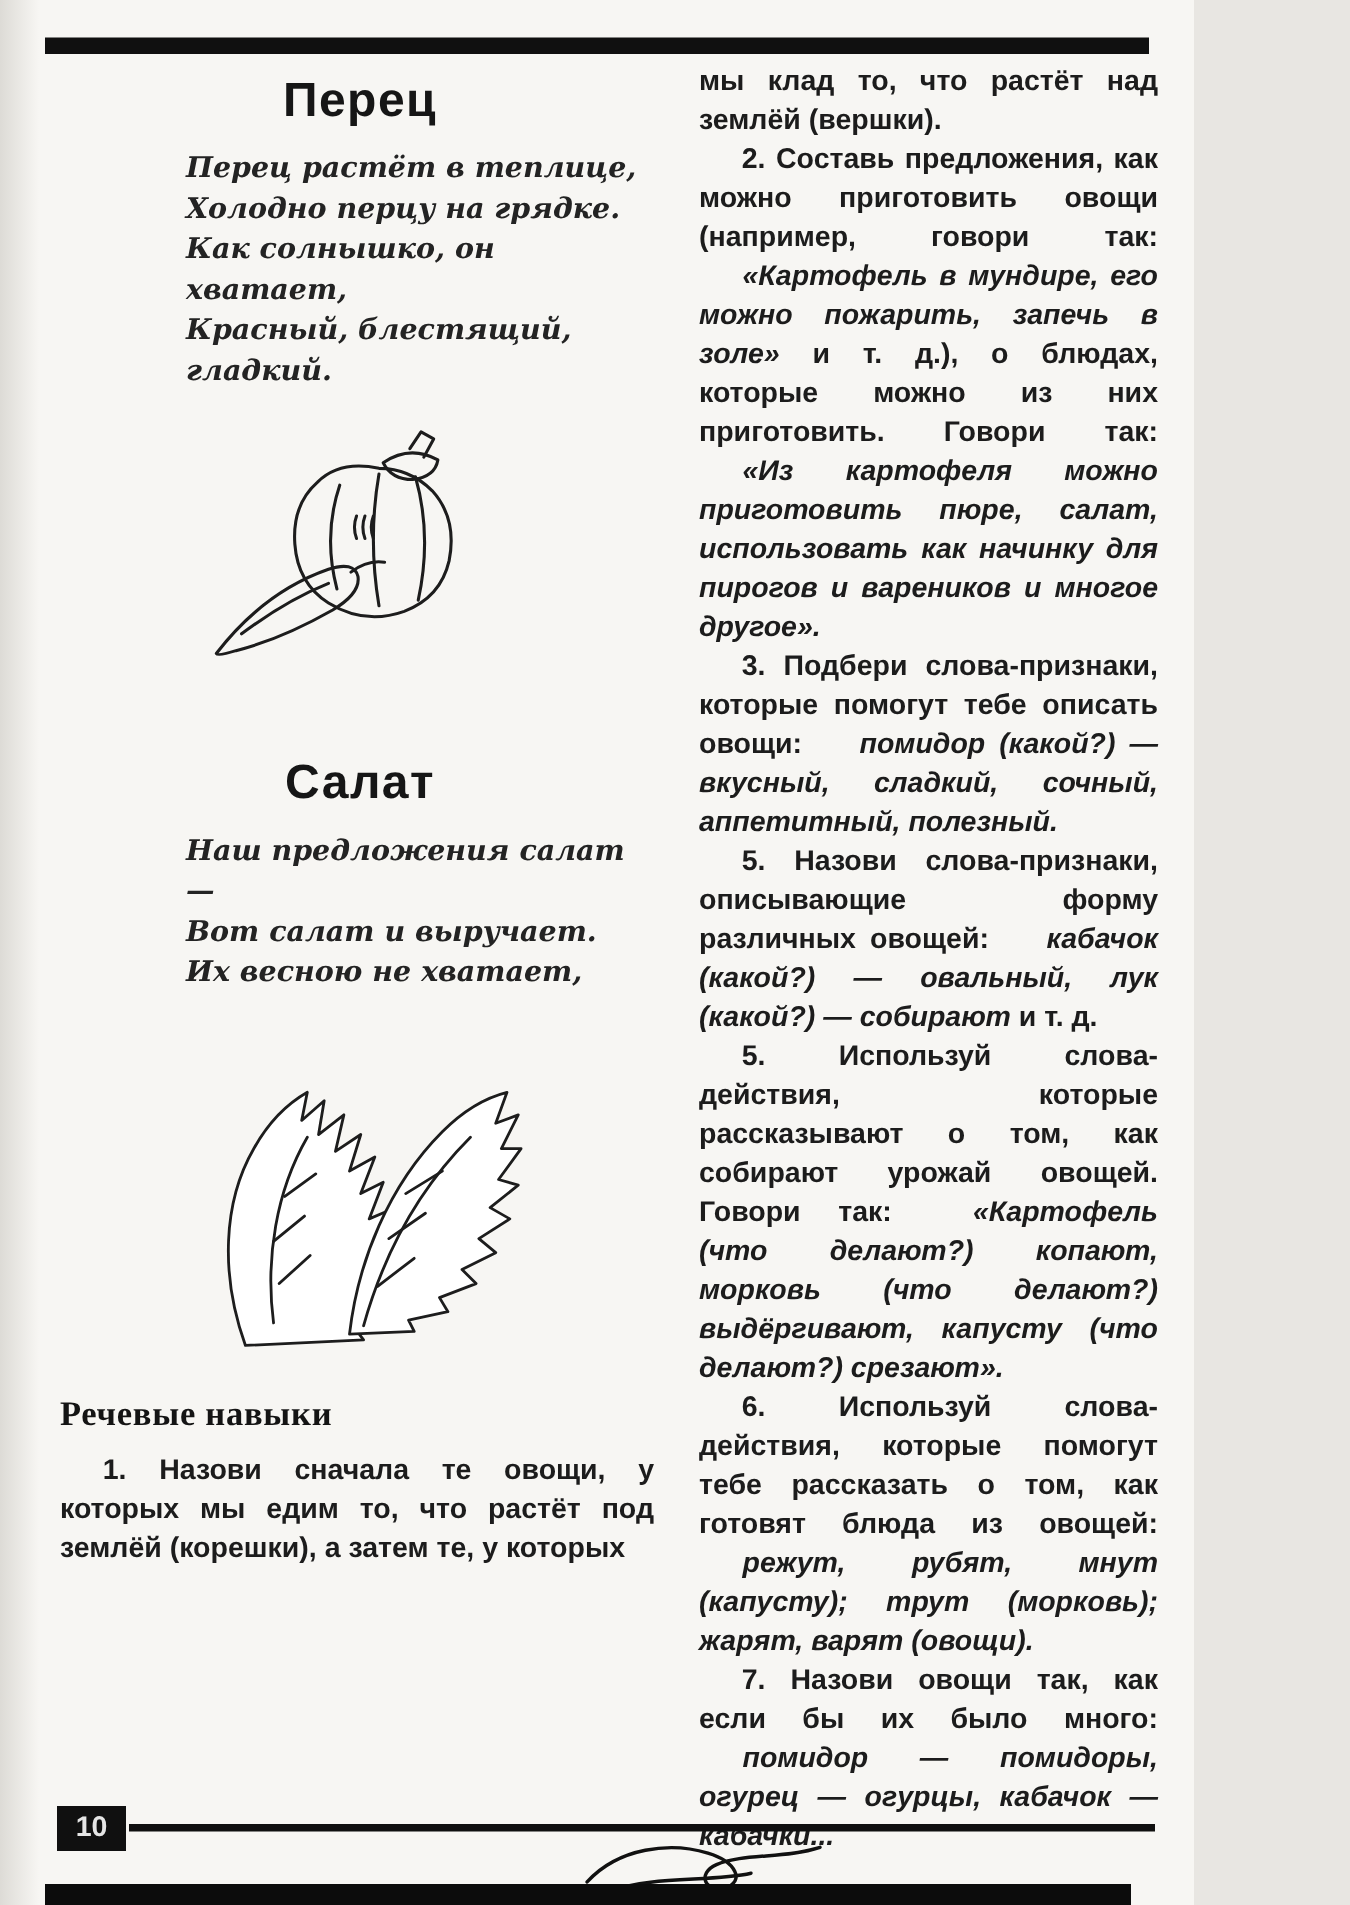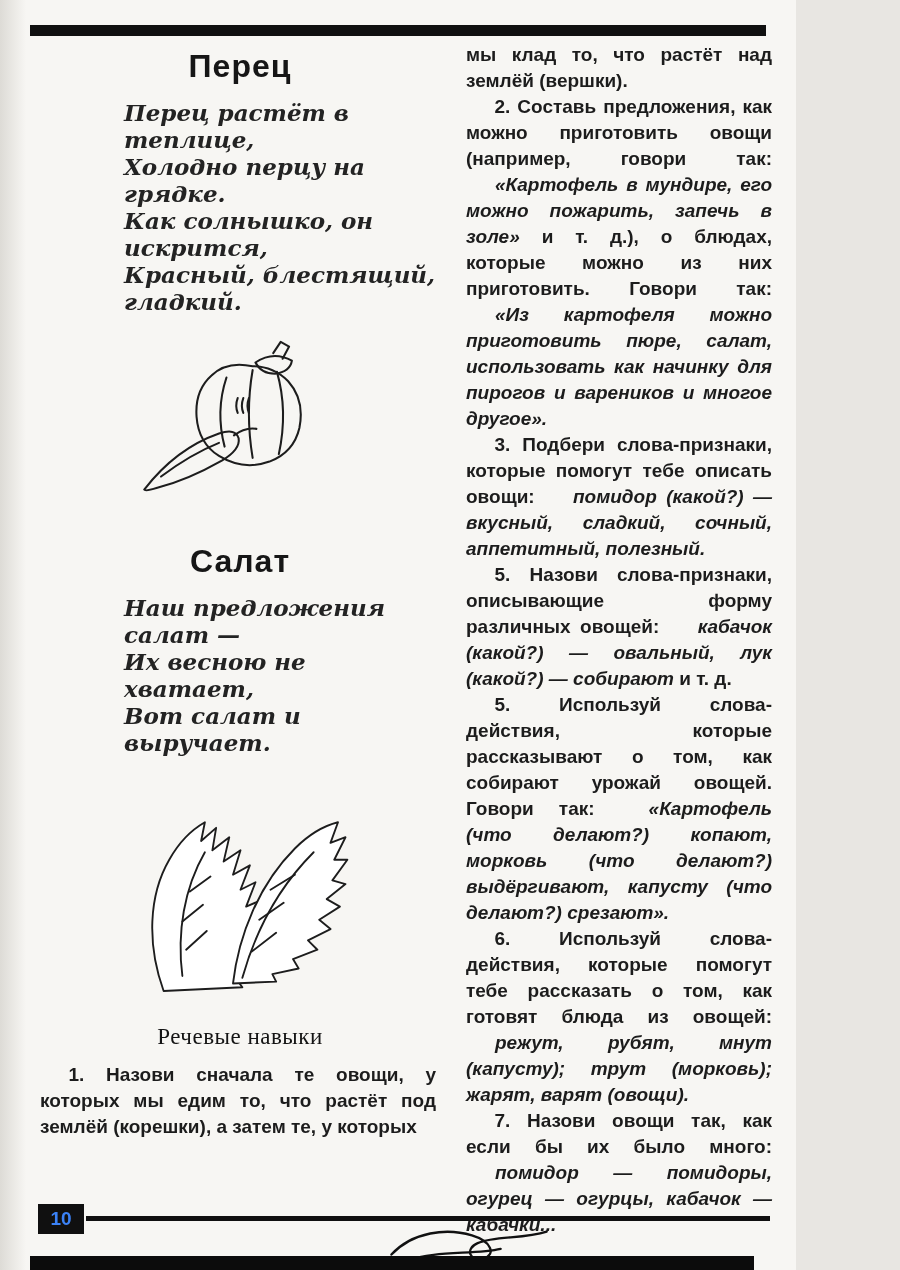--- a/index.html
+++ b/index.html
@@ -22,45 +22,45 @@
   .veg-title {
     margin: 6px 0 14px; text-align: center;
     font-family: "Liberation Sans", sans-serif;
     font-size: 32px; font-weight: bold; letter-spacing: 1px; color: #161616;
   }
   .poem { margin: 0 0 6px 84px; }
   .poem span {
     display: block;
     font-family: "DejaVu Serif", serif;
     font-style: italic; font-weight: 600;
-    font-size: 23px; line-height: 27px; color: #232323;
+    font-size: 19px; line-height: 27px; color: #232323;
   }
   .illus { display: block; margin: 22px auto 8px; }
   .illus.pepper { width: 215px; height: 180px; }
   .illus.lettuce { width: 225px; height: 222px; margin-top: 26px; }
 
   .skills-heading {
-    margin: 20px 0 12px; text-align: center;
+    margin: 20px 0 12px; 
     font-family: "Liberation Serif", serif;
-    font-size: 23px; font-weight: normal; color: #141414; letter-spacing: 0.5px;
+    font-size: 23px; font-weight: bold; color: #141414; letter-spacing: 0.5px;
   }
 
   .body-par {
     margin: 0; text-align: justify;
     font-family: "Liberation Sans", sans-serif;
     font-size: 19px; line-height: 26px; font-weight: 600;
     color: #1c1c1c; text-indent: 1.5em;
   }
   .body-par.no-indent { text-indent: 0; }
   .body-par .it { font-style: italic; margin-left: 29px; }
   .col-left .body-par { padding-right: 4px; }
 
   .page-num {
     position: absolute; left: 38px; top: 1204px; width: 46px; height: 30px;
-    background: #101010; color: #3b82f6;
+    background: #101010; color: #e5e5e5;
     font-size: 19px; font-weight: bold;
     display: flex; align-items: center; justify-content: center;
   }
   .footer-rule { position: absolute; left: 86px; top: 1216px; right: 26px; height: 5px; background: #101010; }
   .bottom-bar { position: absolute; left: 30px; right: 42px; top: 1256px; height: 14px; background: #0c0c0c; }
   .flourish { position: absolute; left: 380px; top: 1222px; width: 180px; height: 46px; }
 </style>
 </head>
 <body>
 
@@ -70,21 +70,21 @@
 
   <div class="columns">
 
     <div class="col-left">
 
       <div>
         <h1 class="veg-title">Перец</h1>
         <div class="poem">
           <span>Перец растёт в теплице,</span>
           <span>Холодно перцу на грядке.</span>
-          <span>Как солнышко, он искрится,</span>
+          <span>Как солнышко, он хватает,</span>
           <span>Красный, блестящий, гладкий.</span>
         </div>
         <svg class="illus pepper" viewBox="0 0 230 190" aria-hidden="true">
           <g fill="none" stroke="#1d1d1d" stroke-width="2.2" stroke-linecap="round" stroke-linejoin="round">
             <path d="M150 16 L158 4 L167 9 L160 22"></path>
             <path d="M131 26 Q150 13 170 24 Q168 36 152 38 Q137 38 131 26 Z"></path>
             <path d="M128 30 Q100 24 84 40 Q66 56 68 84 Q70 112 92 126 Q118 142 146 132 Q172 122 178 96 Q184 66 166 46 Q150 30 128 30 Z"></path>
             <path d="M128 34 Q120 80 128 128"></path>
             <path d="M154 36 Q166 78 156 124"></path>
             <path d="M100 42 Q88 78 98 116"></path>
@@ -92,25 +92,25 @@
             <path d="M118 64 q-3 8 0 16"></path>
             <path d="M124 64 q-3 8 0 16"></path>
             <path d="M12 162 Q46 118 92 102 Q110 96 113 107 Q115 119 95 131 Q58 152 26 160 Q13 164 12 162 Z"></path>
             <path d="M108 104 Q120 95 132 97"></path>
             <path d="M30 148 Q62 124 92 112"></path>
           </g>
         </svg>
       </div>
 
       <div>
-        <h1 class="veg-title" style="margin-top:26px">Салат</h1>
+        <h1 class="veg-title" style="margin-top:40px">Салат</h1>
         <div class="poem">
           <span>Наш предложения салат —</span>
+          <span>Вот салат и выручает.</span>
           <span>Их весною не хватает,</span>
-          <span>Вот салат и выручает.</span>
         </div>
         <svg class="illus lettuce" viewBox="0 0 240 235" aria-hidden="true">
           <g fill="#ffffff" stroke="#1d1d1d" stroke-width="2" stroke-linejoin="round" stroke-linecap="round">
             <path d="M38 222 C20 172 22 120 44 82 C54 64 68 50 82 42 L78 62 L94 48 L90 72 L108 58 L102 84 L120 72 L112 98 L130 88 L120 114 L136 106 L126 132 L140 126 L128 152 L142 148 L128 172 L142 172 L126 192 L136 198 L116 210 L122 218 Z"></path>
             <path d="M58 206 C52 160 60 112 82 74" fill="none"></path>
             <path d="M62 178 L84 158 M58 148 L80 130 M66 116 L88 100" fill="none"></path>
             <path d="M112 214 C118 162 140 108 178 70 C192 56 208 46 224 42 L216 64 L232 58 L220 82 L234 82 L218 104 L232 108 L212 124 L226 132 L204 146 L216 156 L192 168 L202 178 L176 188 L182 198 L154 204 L158 212 Z"></path>
             <path d="M122 208 C136 158 160 112 198 74" fill="none"></path>
             <path d="M132 180 L158 160 M140 146 L166 128 M152 114 L178 98" fill="none"></path>
           </g>

